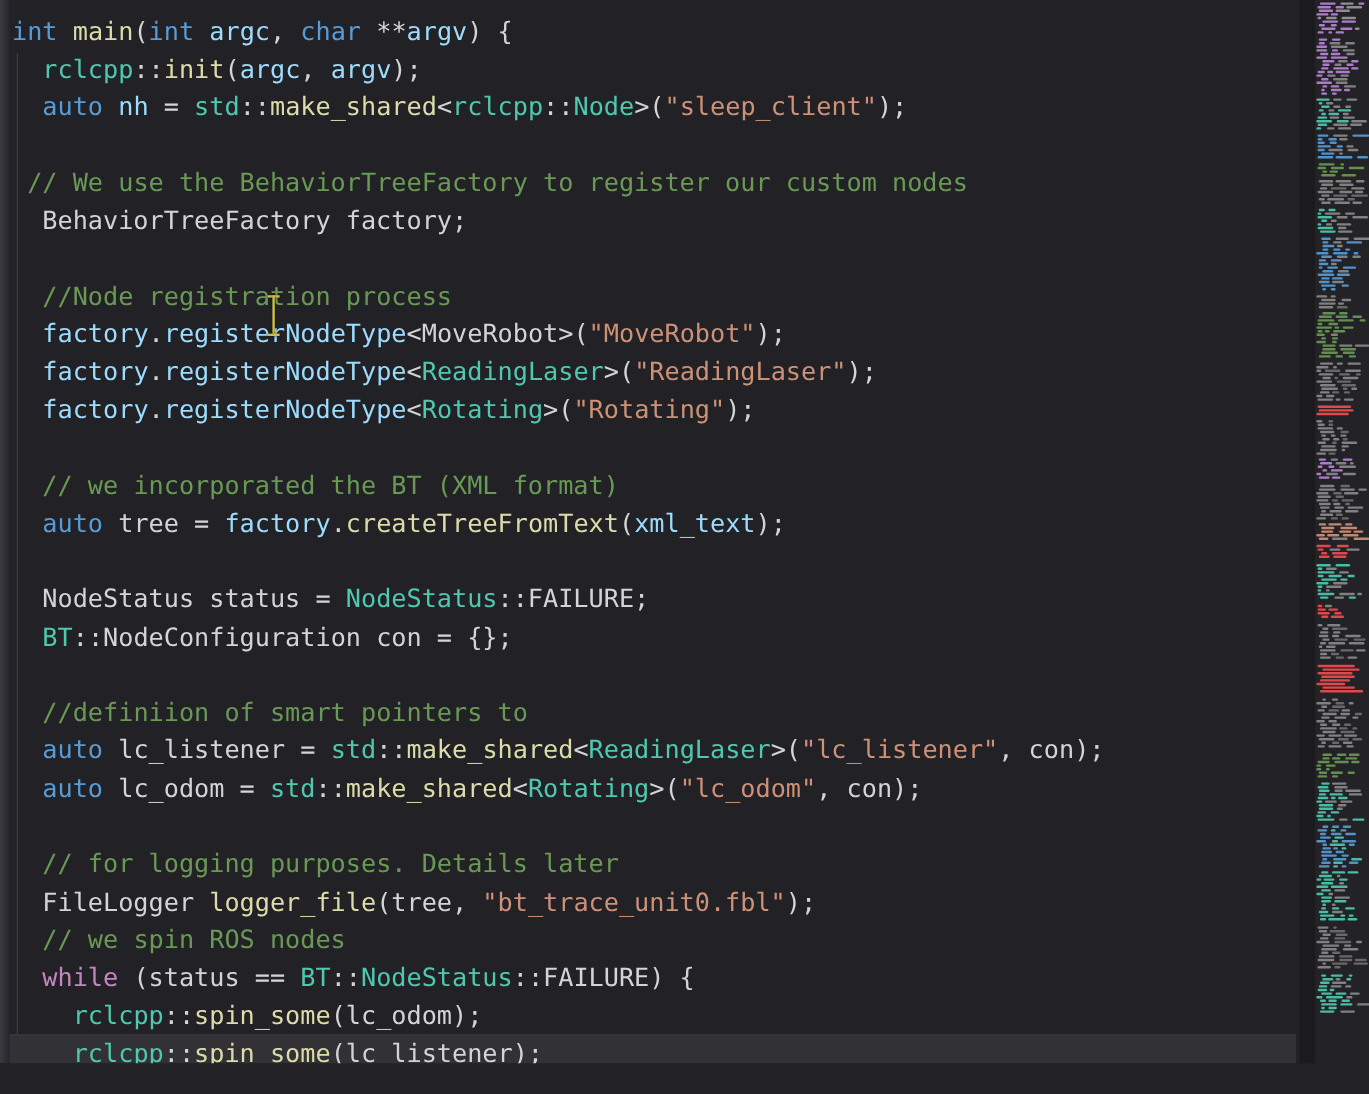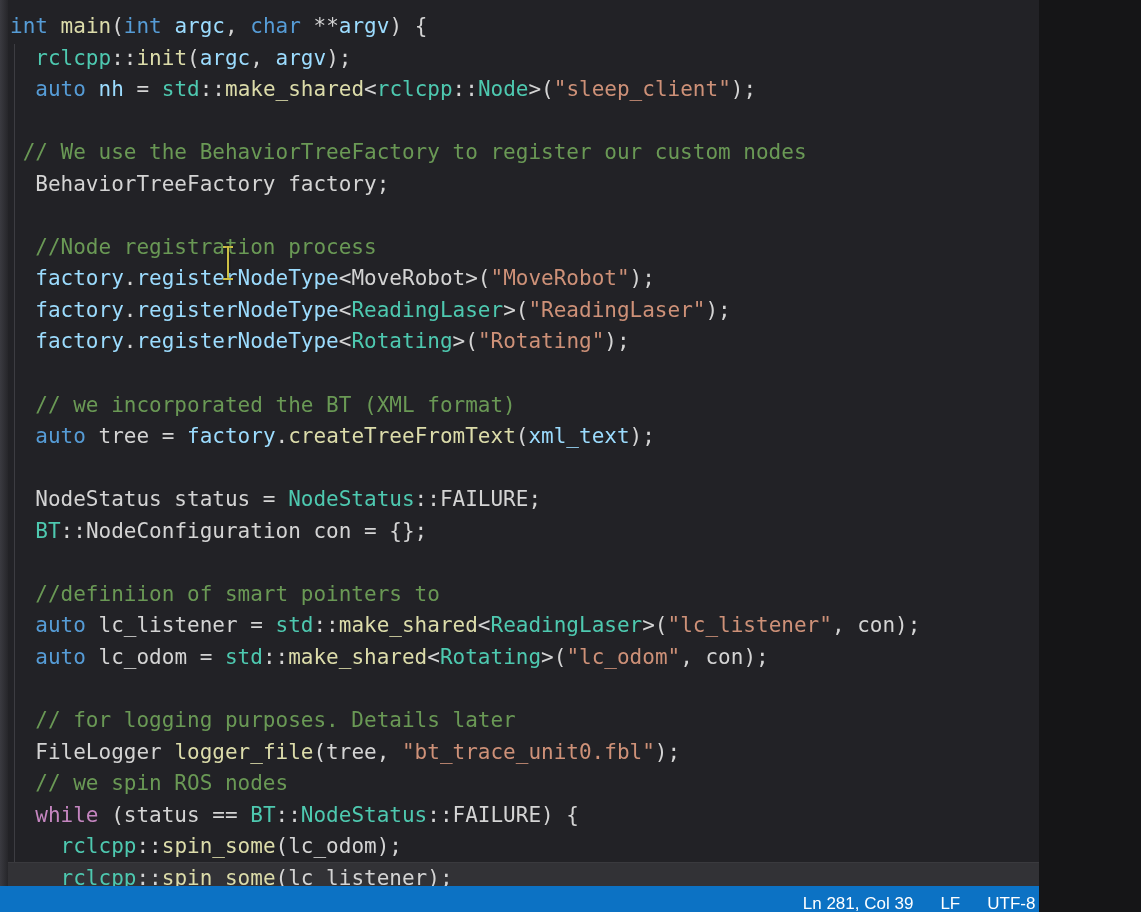--- a/index.html
+++ b/index.html
@@ -1,17 +1,17 @@
 <!DOCTYPE html>
 <html><head>
 <meta charset="utf-8">
 <style>
   html,body{margin:0;padding:0;background:#151517;}
   .screen{
-    position:relative; width:1039px; height:912px; overflow:hidden;
+    position:relative; width:1141px; height:912px; overflow:hidden;
     background:#222226;
     font-family:"DejaVu Sans Mono", monospace;
   }
   .left-strip{
     position:absolute; left:0; top:0; width:8px; height:886px;
     background:linear-gradient(to right,#3a3a40,#26262a);
   }
   .editor{
     position:absolute; left:0; top:0; width:1083px; height:886px;
     overflow:hidden;
@@ -698,20 +698,14 @@
       <div class="mbar" style="left: 22.4516px; top: 833px; width: 6.54862px; background: rgb(78, 201, 176);"></div>
       <div class="mbar" style="left: 5px; top: 836px; width: 12.6244px; background: rgb(78, 201, 176);"></div>
       <div class="mbar" style="left: 21.0801px; top: 836px; width: 9.78595px; background: rgb(78, 201, 176);"></div>
       <div class="mbar" style="left: 35.411px; top: 836px; width: 13.381px; background: rgb(138, 138, 138);"></div>
       <div class="mbar" style="left: 5px; top: 839px; width: 3.28539px; background: rgb(78, 201, 176);"></div>
       <div class="mbar" style="left: 10.6004px; top: 839px; width: 7.20167px; background: rgb(78, 201, 176);"></div>
       <div class="mbar" style="left: 4px; top: 842px; width: 12.4223px; background: rgb(78, 201, 176);"></div>
       <div class="mbar" style="left: 21.1894px; top: 842px; width: 11.8623px; background: rgb(138, 138, 138);"></div>
     </div>
 
-  <div class="statusbar" id="statusbar" style="background: rgb(12, 114, 196);">
-    <span class="sb-item">Ln 281, Col 39</span>
-    <span class="sb-item">LF</span>
-    <span class="sb-item">UTF-8</span>
-    <span class="sb-item">Spaces: 4</span>
-  </div>
 
 </div>
 
 </body></html>

